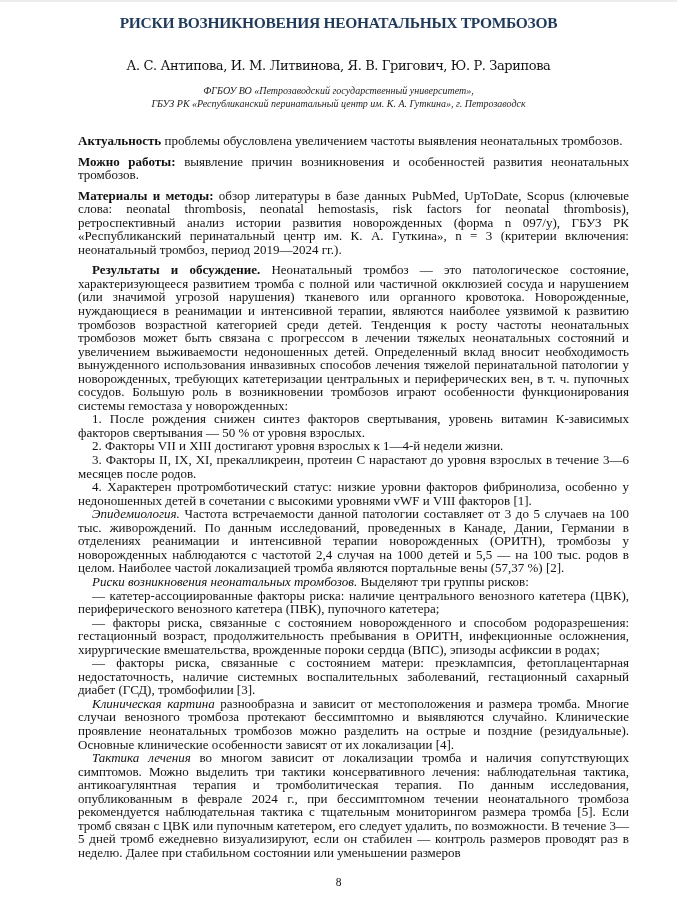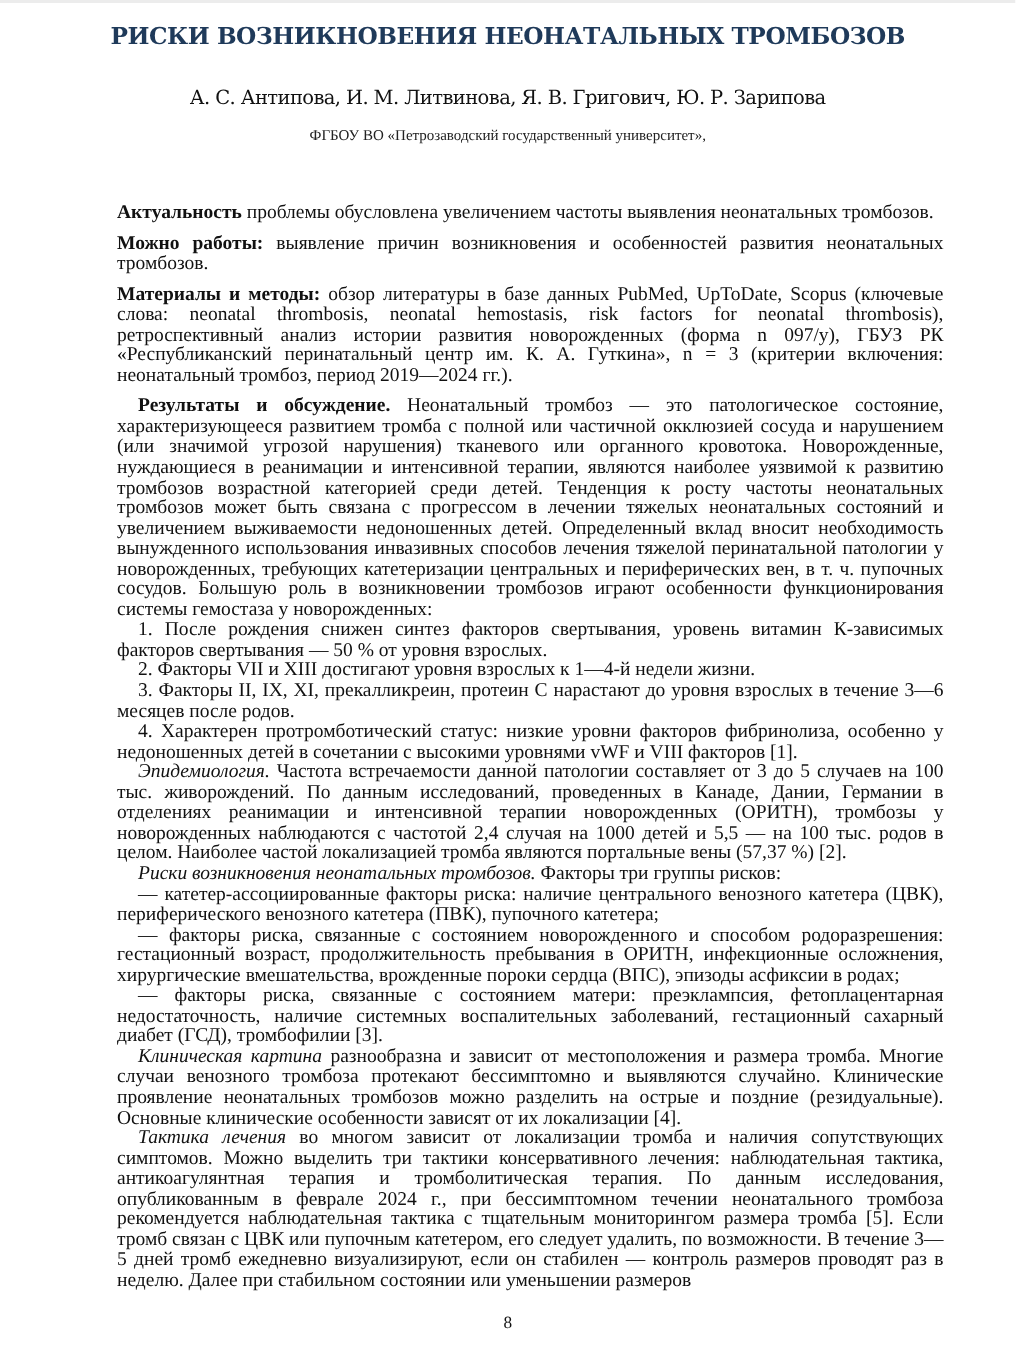--- a/index.html
+++ b/index.html
@@ -1,58 +1,59 @@
 <!DOCTYPE html>
 <html><head>
 <meta charset="utf-8">
 <style>
   html, body { margin: 0; padding: 0; background: #ffffff; }
   body { width: 677px; height: 905px; overflow: hidden; position: relative; font-family: "Liberation Serif", serif; color: #111; }
   .topline { position: absolute; top: 0; left: 0; width: 677px; height: 2px; background: #ececec; }
   .title { position: absolute; top: 14px; left: 0; width: 677px; text-align: center; font-family: "DejaVu Serif", serif; font-weight: bold; font-size: 15.5px; color: #1f3a5a; letter-spacing: -0.3px; }
   .authors { position: absolute; top: 58px; left: 0; width: 677px; text-align: center; font-family: "DejaVu Serif", serif; font-weight: normal; font-size: 13px; letter-spacing: -0.4px; color: #111; }
-  .affil { position: absolute; top: 84px; left: 0; width: 677px; text-align: center; font-size: 10px; line-height: 13px; color: #222; }
+  .affil { position: absolute; top: 84px; left: 0; width: 677px; text-align: center; font-style: italic; font-size: 10px; line-height: 13px; color: #222; }
   .content { position: absolute; top: 134px; left: 78px; width: 551px; font-size: 13px; line-height: 13.55px; text-align: justify; }
   .content p { margin: 0; }
   .gap { margin-top: 7px !important; }
   .ind { text-indent: 14px; }
   .b { font-weight: bold; }
   .i { font-style: italic; font-family: Liberation Serif, serif; }
   .pagenum { position: absolute; top: 876px; left: 0; width: 677px; text-align: center; font-size: 11.5px; }
 </style>
 </head>
 <body>
 
 <div class="topline"></div>
 
-<h1 class="title" style="margin:0;">РИСКИ ВОЗНИКНОВЕНИЯ НЕОНАТАЛЬНЫХ ТРОМБОЗОВ</h1>
+<h1 class="title" style="margin:0;font-family:Liberation Serif, serif;">РИСКИ ВОЗНИКНОВЕНИЯ НЕОНАТАЛЬНЫХ ТРОМБОЗОВ</h1>
 
 <div class="authors">А. С. Антипова, И. М. Литвинова, Я. В. Григович, Ю. Р. Зарипова</div>
 
 <div class="affil">
   <div>ФГБОУ ВО «Петрозаводский государственный университет»,</div>
+  <div>ГБУЗ РК «Республиканский перинатальный центр им. К. А. Гуткина», г. Петрозаводск</div>
 </div>
 
 <div class="content">
   <p><span class="b">Актуальность</span><span> проблемы обусловлена увеличением частоты выявления неонатальных тромбозов.</span></p>
 
   <p class="gap"><span class="b">Можно работы:</span><span> выявление причин возникновения и особенностей развития неонатальных тромбозов.</span></p>
 
   <p class="gap"><span class="b">Материалы и методы:</span><span> обзор литературы в базе данных PubMed, UpToDate, Scopus (ключевые слова: neonatal thrombosis, neonatal hemostasis, risk factors for neonatal thrombosis), ретроспективный анализ истории развития новорожденных (форма n 097/у), ГБУЗ РК «Республиканский перинатальный центр им. К. А. Гуткина», n = 3 (критерии включения: неонатальный тромбоз, период 2019—2024 гг.).</span></p>
 
   <p class="gap ind"><span class="b">Результаты и обсуждение.</span><span> Неонатальный тромбоз — это патологическое состояние, характеризующееся развитием тромба с полной или частичной окклюзией сосуда и нарушением (или значимой угрозой нарушения) тканевого или органного кровотока. Новорожденные, нуждающиеся в реанимации и интенсивной терапии, являются наиболее уязвимой к развитию тромбозов возрастной категорией среди детей. Тенденция к росту частоты неонатальных тромбозов может быть связана с прогрессом в лечении тяжелых неонатальных состояний и увеличением выживаемости недоношенных детей. Определенный вклад вносит необходимость вынужденного использования инвазивных способов лечения тяжелой перинатальной патологии у новорожденных, требующих катетеризации центральных и периферических вен, в т. ч. пупочных сосудов. Большую роль в возникновении тромбозов играют особенности функционирования системы гемостаза у новорожденных:</span></p>
 
   <p class="ind">1. После рождения снижен синтез факторов свертывания, уровень витамин К-зависимых факторов свертывания — 50 % от уровня взрослых.</p>
   <p class="ind">2. Факторы VII и XIII достигают уровня взрослых к 1—4-й недели жизни.</p>
   <p class="ind">3. Факторы II, IX, XI, прекалликреин, протеин С нарастают до уровня взрослых в течение 3—6 месяцев после родов.</p>
   <p class="ind">4. Характерен протромботический статус: низкие уровни факторов фибринолиза, особенно у недоношенных детей в сочетании с высокими уровнями vWF и VIII факторов [1].</p>
 
   <p class="ind"><span class="i">Эпидемиология.</span><span> Частота встречаемости данной патологии составляет от 3 до 5 случаев на 100 тыс. живорождений. По данным исследований, проведенных в Канаде, Дании, Германии в отделениях реанимации и интенсивной терапии новорожденных (ОРИТН), тромбозы у новорожденных наблюдаются с частотой 2,4 случая на 1000 детей и 5,5 — на 100 тыс. родов в целом. Наиболее частой локализацией тромба являются портальные вены (57,37 %) [2].</span></p>
 
-  <p class="ind"><span class="i">Риски возникновения неонатальных тромбозов.</span><span> Факторы три группы рисков:</span></p>
+  <p class="ind"><span class="i">Риски возникновения неонатальных тромбозов.</span><span> Выделяют три группы рисков:</span></p>
 
   <p class="ind">— катетер-ассоциированные факторы риска: наличие центрального венозного катетера (ЦВК), периферического венозного катетера (ПВК), пупочного катетера;</p>
   <p class="ind">— факторы риска, связанные с состоянием новорожденного и способом родоразрешения: гестационный возраст, продолжительность пребывания в ОРИТН, инфекционные осложнения, хирургические вмешательства, врожденные пороки сердца (ВПС), эпизоды асфиксии в родах;</p>
   <p class="ind">— факторы риска, связанные с состоянием матери: преэклампсия, фетоплацентарная недостаточность, наличие системных воспалительных заболеваний, гестационный сахарный диабет (ГСД), тромбофилии [3].</p>
 
   <p class="ind"><span class="i">Клиническая картина</span><span> разнообразна и зависит от местоположения и размера тромба. Многие случаи венозного тромбоза протекают бессимптомно и выявляются случайно. Клинические проявление неонатальных тромбозов можно разделить на острые и поздние (резидуальные). Основные клинические особенности зависят от их локализации [4].</span></p>
 
   <p class="ind"><span class="i">Тактика лечения</span><span> во многом зависит от локализации тромба и наличия сопутствующих симптомов. Можно выделить три тактики консервативного лечения: наблюдательная тактика, антикоагулянтная терапия и тромболитическая терапия. По данным исследования, опубликованным в феврале 2024 г., при бессимптомном течении неонатального тромбоза рекомендуется наблюдательная тактика с тщательным мониторингом размера тромба [5]. Если тромб связан с ЦВК или пупочным катетером, его следует удалить, по возможности. В течение 3—5 дней тромб ежедневно визуализируют, если он стабилен — контроль размеров проводят раз в неделю. Далее при стабильном состоянии или уменьшении размеров</span></p>
 </div>
 

